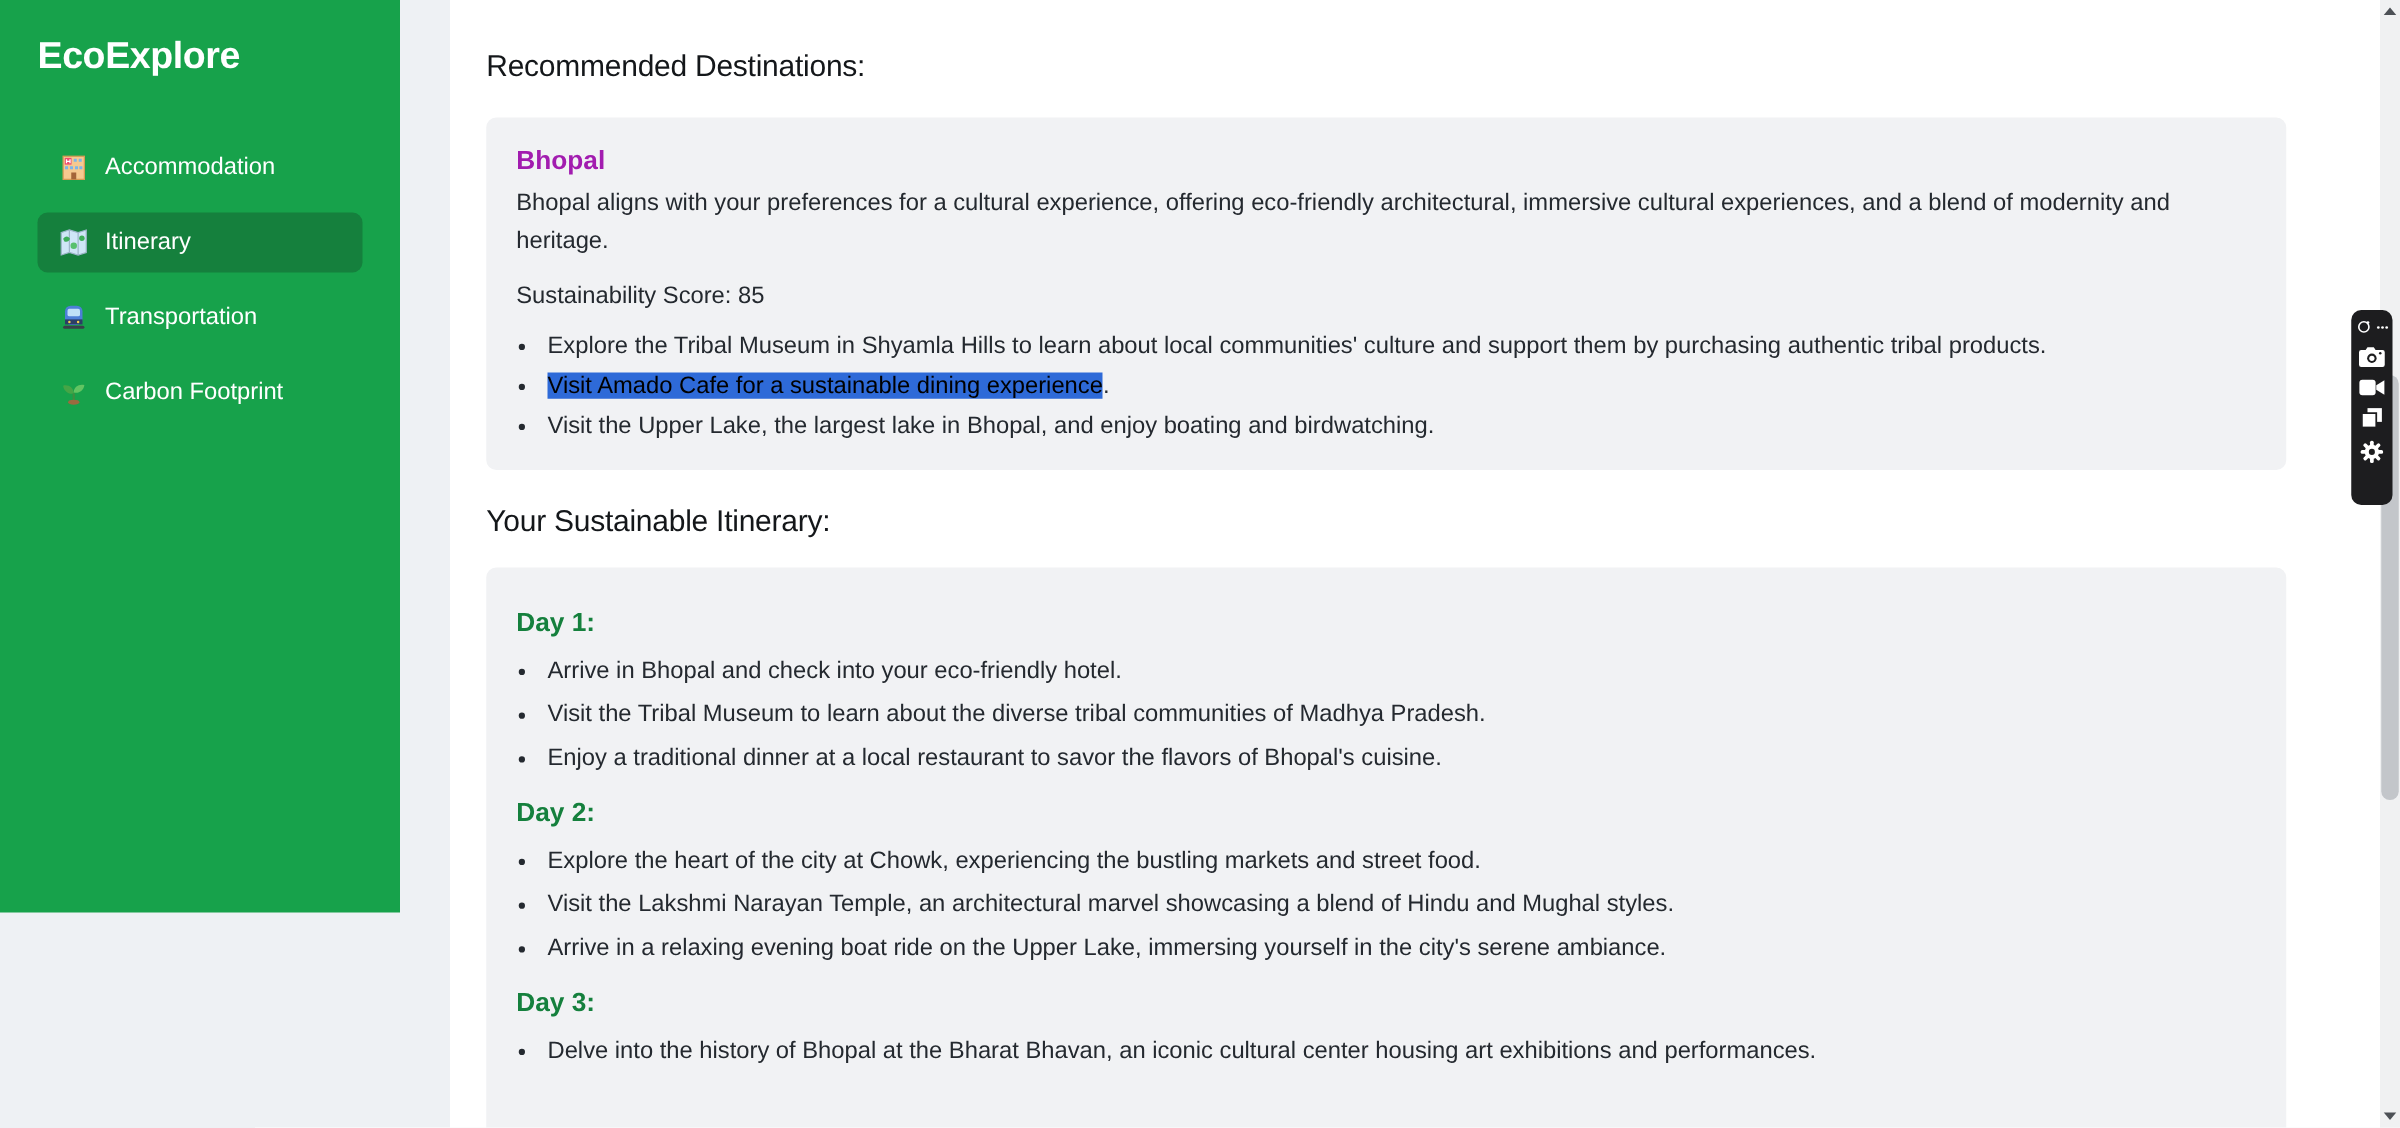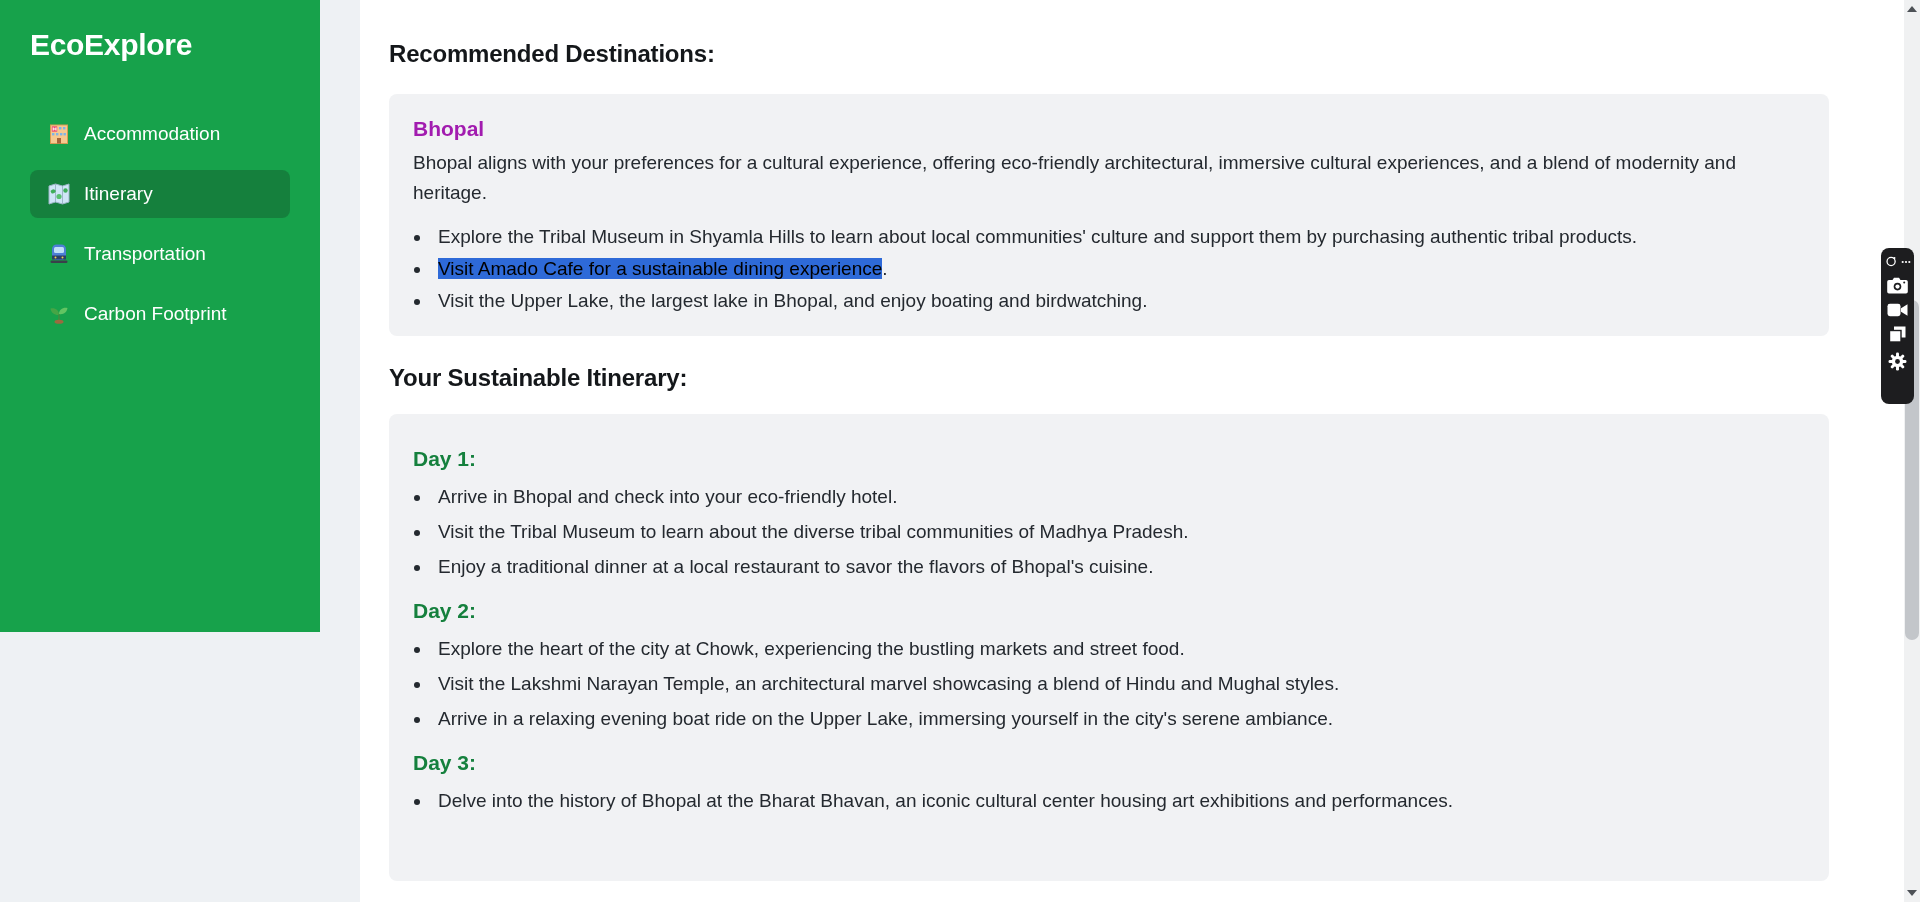--- a/index.html
+++ b/index.html
@@ -8,21 +8,21 @@
     width: 1920px; height: 902px;
     background: #eef1f4;
     font-family: "Liberation Sans", sans-serif;
     overflow: hidden;
     position: relative;
     color: #24292f;
   }
 
   
   .sidebar {
-    position: absolute; left: 0; top: 0; width: 320px; height: 632px;
+    position: absolute; left: 0; top: 0; width: 320px; height: 730px;
     background: #17a24b;
     padding: 28px 30px;
   }
   .logo {
     color: #fff; font-size: 30px; font-weight: 700;
     letter-spacing: -0.3px; margin: 0 0 48px 0;
   }
   .nav { display: flex; flex-direction: column; }
   .nav-item {
     display: flex; align-items: center; gap: 13px;
@@ -34,21 +34,21 @@
   .nav-icon { width: 24px; height: 24px; flex: 0 0 24px; }
 
   
   .main {
     position: absolute; left: 360px; top: 0; right: 16px; bottom: 0;
     background: #fff;
     padding: 40px 75px 0 29px;
     overflow: hidden;
   }
   .section-heading {
-    font-size: 24px; font-weight: 700; color: #14171a;
+    font-size: 24px; font-weight: 400; color: #14171a;
     letter-spacing: -0.2px; margin: 0 0 26px 0;
   }
   .section-heading.second { margin-top: 28px; margin-bottom: 22px; }
   .card {
     background: #f1f2f4; border-radius: 8px;
     padding: 22px 24px 18px 24px;
   }
   .card.itinerary-card { padding: 32px 24px 60px 24px; }
   .dest-name {
     color: #a21caf; font-size: 21px; font-weight: 700;
@@ -154,20 +154,21 @@
   </nav>
 </aside>
 
 <main class="main">
 
   <h2 class="section-heading">Recommended Destinations:</h2>
 
   <section class="card">
     <h3 class="dest-name">Bhopal</h3>
     <p class="body-text">Bhopal aligns with your preferences for a cultural experience, offering eco-friendly architectural, immersive cultural experiences, and a blend of modernity and heritage.</p>
+    <p class="body-text score-text">Sustainability Score: 85</p>
     <ul class="bullets">
       <li>Explore the Tribal Museum in Shyamla Hills to learn about local communities' culture and support them by purchasing authentic tribal products.</li>
       <li><span class="selection">Visit Amado Cafe for a sustainable dining experience</span><span>.</span></li>
       <li>Visit the Upper Lake, the largest lake in Bhopal, and enjoy boating and birdwatching.</li>
     </ul>
   </section>
 
   <h2 class="section-heading second">Your Sustainable Itinerary:</h2>
 
   <section class="card itinerary-card">

